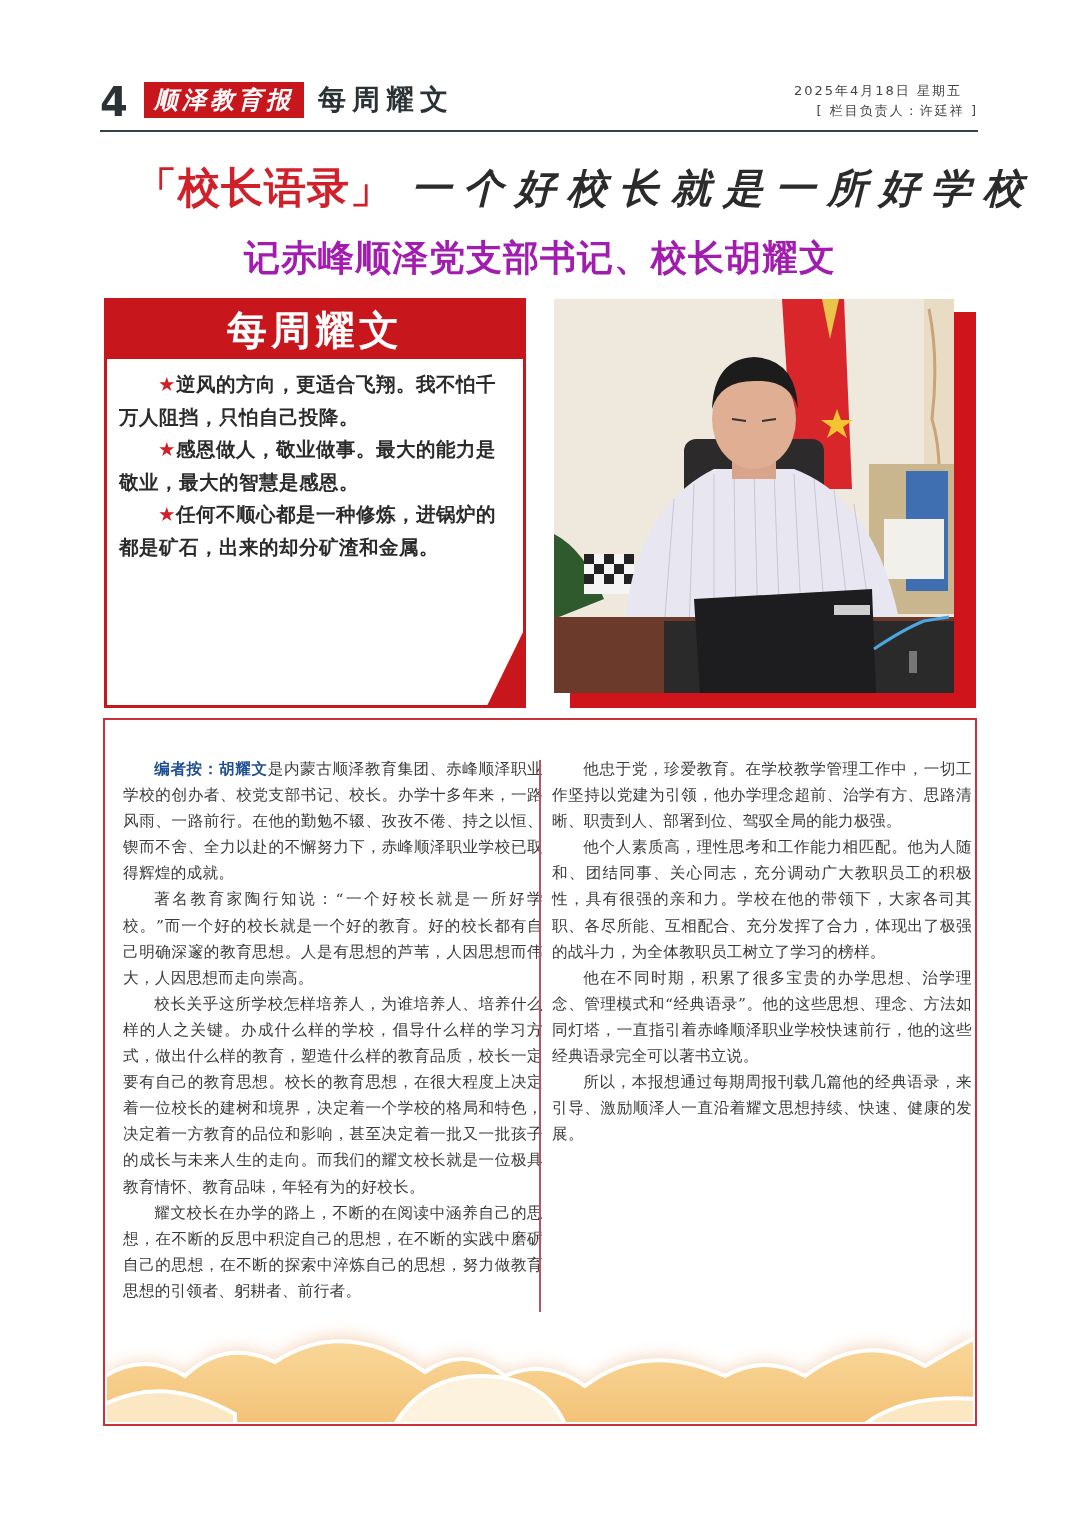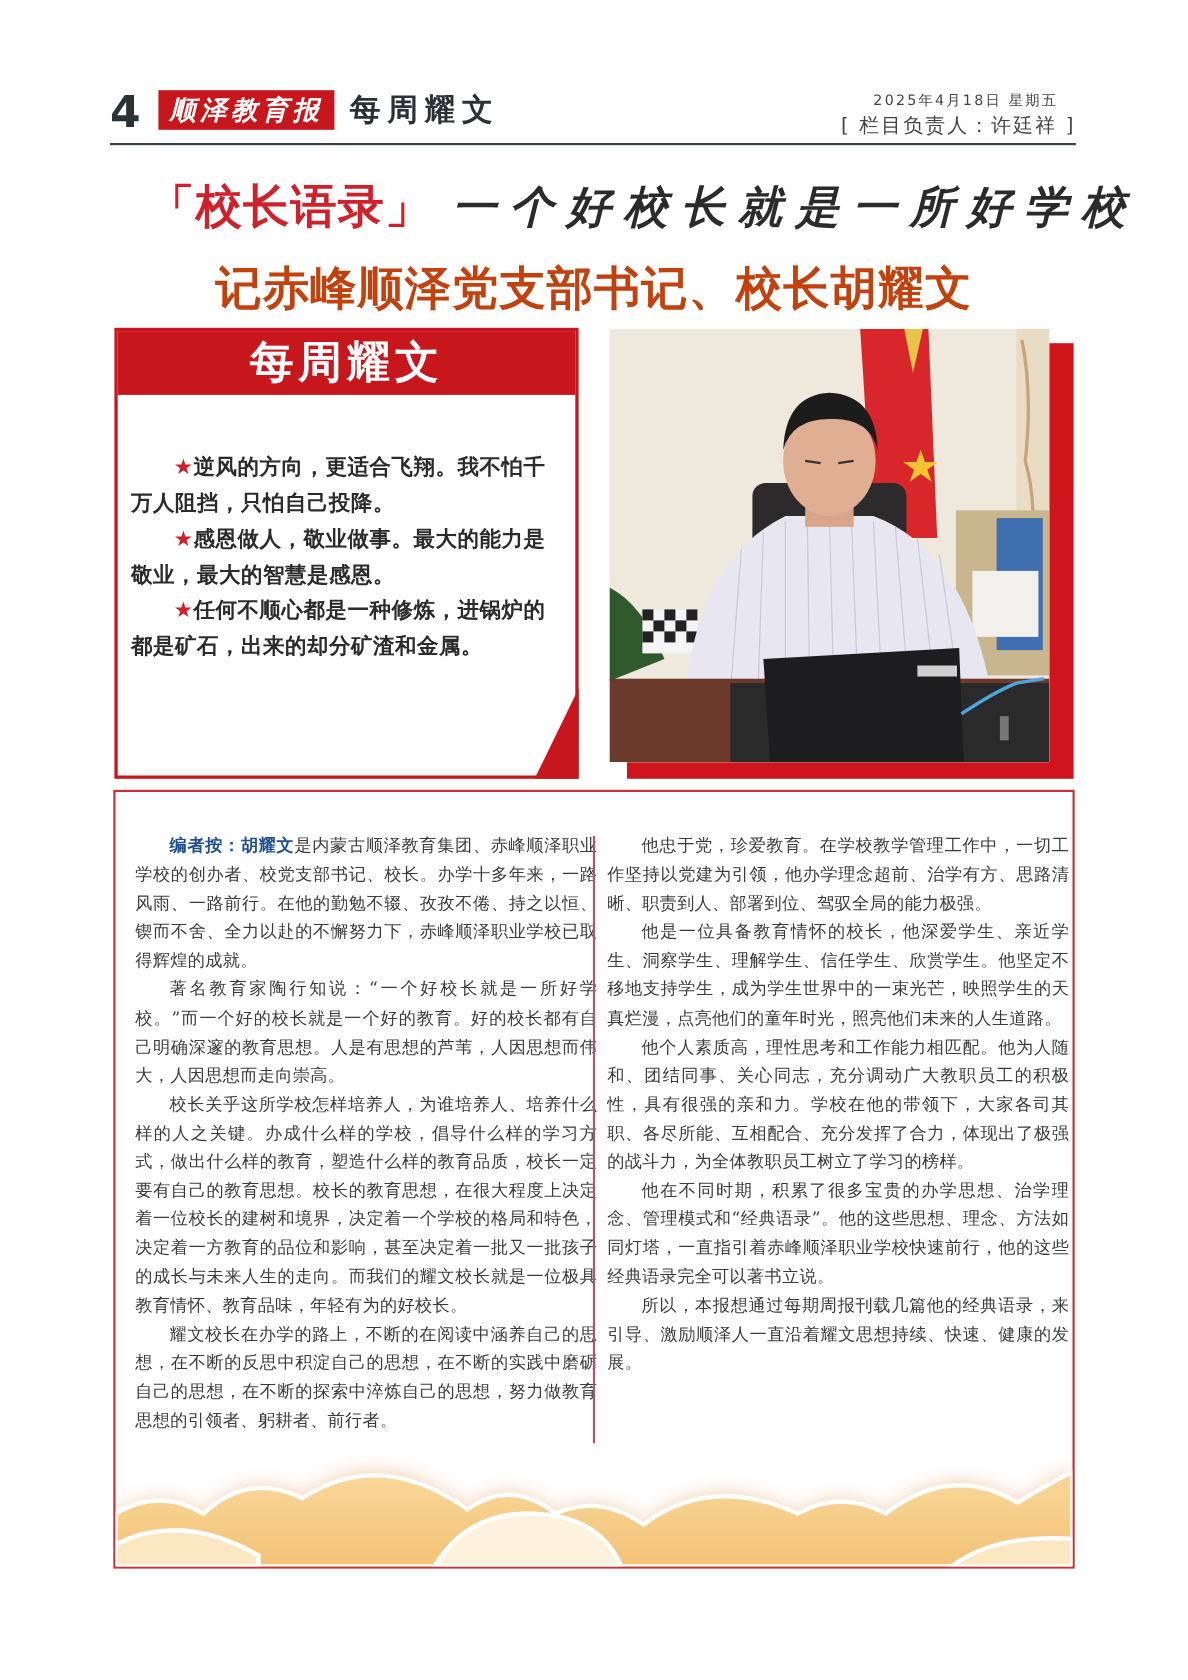--- a/index.html
+++ b/index.html
@@ -5,33 +5,33 @@
   * { box-sizing: border-box; margin: 0; padding: 0; }
   html, body { width: 1080px; height: 1527px; background: #ffffff; }
   body { position: relative; font-family: "DejaVu Serif", "Liberation Serif", serif; color: #333; overflow: hidden; }
 
   
   .masthead { position: absolute; left: 100px; top: 78px; width: 878px; height: 54px; }
   .page-num { position: absolute; left: 0; top: 2px; font-family: "DejaVu Sans", "Liberation Sans", sans-serif; font-weight: bold; font-size: 40px; color: #2a3236; line-height: 44px; }
   .paper-name { position: absolute; left: 44px; top: 4px; width: 160px; height: 36px; background: #c8161d; color: #fff; font-family: "DejaVu Serif", serif; font-style: italic; font-weight: bold; font-size: 24px; line-height: 36px; text-align: center; letter-spacing: 4px; }
   .section-name { position: absolute; left: 218px; top: 4px; font-family: "DejaVu Sans", "Liberation Sans", sans-serif; font-weight: bold; font-size: 28px; line-height: 36px; color: #2a3236; letter-spacing: 6px; }
   .date-line { position: absolute; right: 16px; top: 4px; font-family: "DejaVu Sans", "Liberation Sans", sans-serif; font-size: 13px; color: #444; letter-spacing: 2px; text-align: left; }
-  .editor-line { position: absolute; right: 0; top: 24px; font-family: "DejaVu Sans", "Liberation Sans", sans-serif; font-size: 18px; color: #444; letter-spacing: 2px; text-align: right; }
+  .editor-line { position: absolute; right: 0; top: 24px; font-family: "DejaVu Sans", "Liberation Sans", sans-serif; font-size: 13px; color: #444; letter-spacing: 2px; text-align: right; }
   .masthead-rule { position: absolute; left: 0; top: 52px; width: 878px; height: 2px; background: #3a4145; }
 
   
   .headline { position: absolute; left: 135px; top: 160px; width: 840px; height: 60px; white-space: nowrap; }
   .headline-tag { font-family: "DejaVu Sans", "Liberation Sans", sans-serif; font-weight: bold; font-size: 42px; color: #d0202a; letter-spacing: 1px; vertical-align: middle; text-align: right; }
   .headline-main { font-family: "DejaVu Serif", "Liberation Serif", serif; font-style: italic; font-weight: bold; font-size: 40px; color: #2b2b2b; letter-spacing: 12px; margin-left: 18px; vertical-align: middle; text-align: right; }
-  .subheadline { position: absolute; left: 0; top: 234px; width: 1080px; text-align: center; font-family: "DejaVu Sans", "Liberation Sans", sans-serif; font-weight: bold; font-size: 42px; color: #c2410c; letter-spacing: 1px; }
+  .subheadline { position: absolute; left: 0; top: 234px; width: 1080px; text-align: center; font-family: "DejaVu Sans", "Liberation Sans", sans-serif; font-weight: bold; font-size: 36px; color: #a21caf; letter-spacing: 1px; }
 
   
   .quote-box { position: absolute; left: 104px; top: 298px; width: 422px; height: 410px; border: 3px solid #c8161d; background: #fff; }
   .quote-head { height: 58px; background: #c8161d; color: #fff; text-align: center; font-family: "DejaVu Sans", "Liberation Sans", sans-serif; font-weight: bold; font-size: 40px; line-height: 58px; letter-spacing: 4px; }
-  .quote-list { padding: 10px 8px 0 12px; margin-top: 40px; }
+  .quote-list { padding: 10px 8px 0 12px; }
   .quote-item { font-family: "DejaVu Sans", "Liberation Sans", sans-serif; font-weight: bold; font-size: 19.5px; line-height: 32.6px; color: #2b2b2b; text-indent: 2em; letter-spacing: 0.5px; }
   .quote-item .star { color: #d0202a; }
   .quote-corner { position: absolute; right: -3px; bottom: -3px; width: 0; height: 0; border-left: 40px solid transparent; border-bottom: 82px solid #c8161d; }
 
   
   .photo-shadow { position: absolute; left: 570px; top: 312px; width: 406px; height: 396px; background: #d0141c; }
   .photo { position: absolute; left: 554px; top: 299px; width: 400px; height: 394px; overflow: hidden; background: #efe8dc; }
 
   
   .article-frame { position: absolute; left: 103px; top: 718px; width: 874px; height: 708px; border: 2px solid #c8323a; background: #fff; overflow: hidden; }
@@ -135,21 +135,20 @@
 <div class="article-frame">
   <div class="col col-left">
     <p><span class="lead-label">编者按：</span><span class="lead-label">胡耀文</span><span>是内蒙古顺泽教育集团、赤峰顺泽职业学校的创办者、校党支部书记、校长。办学十多年来，一路风雨、一路前行。在他的勤勉不辍、孜孜不倦、持之以恒、锲而不舍、全力以赴的不懈努力下，赤峰顺泽职业学校已取得辉煌的成就。</span></p>
     <p>著名教育家陶行知说：“一个好校长就是一所好学校。”而一个好的校长就是一个好的教育。好的校长都有自己明确深邃的教育思想。人是有思想的芦苇，人因思想而伟大，人因思想而走向崇高。</p>
     <p>校长关乎这所学校怎样培养人，为谁培养人、培养什么样的人之关键。办成什么样的学校，倡导什么样的学习方式，做出什么样的教育，塑造什么样的教育品质，校长一定要有自己的教育思想。校长的教育思想，在很大程度上决定着一位校长的建树和境界，决定着一个学校的格局和特色，决定着一方教育的品位和影响，甚至决定着一批又一批孩子的成长与未来人生的走向。而我们的耀文校长就是一位极具教育情怀、教育品味，年轻有为的好校长。</p>
     <p>耀文校长在办学的路上，不断的在阅读中涵养自己的思想，在不断的反思中积淀自己的思想，在不断的实践中磨砺自己的思想，在不断的探索中淬炼自己的思想，努力做教育思想的引领者、躬耕者、前行者。</p>
   </div>
   <div class="col-divider"></div>
   <div class="col col-right">
     <p>他忠于党，珍爱教育。在学校教学管理工作中，一切工作坚持以党建为引领，他办学理念超前、治学有方、思路清晰、职责到人、部署到位、驾驭全局的能力极强。</p>
-    <p>他是一位具备教育情怀的校长，他深爱学生、亲近学生、洞察学生、理解学生、信任学生、欣赏学生。他坚定不移地支持学生，成为学生世界中的一束光芒，映照学生的天真烂漫，点亮他们的童年时光，照亮他们未来的人生道路。</p>
     <p>他个人素质高，理性思考和工作能力相匹配。他为人随和、团结同事、关心同志，充分调动广大教职员工的积极性，具有很强的亲和力。学校在他的带领下，大家各司其职、各尽所能、互相配合、充分发挥了合力，体现出了极强的战斗力，为全体教职员工树立了学习的榜样。</p>
     <p>他在不同时期，积累了很多宝贵的办学思想、治学理念、管理模式和“经典语录”。他的这些思想、理念、方法如同灯塔，一直指引着赤峰顺泽职业学校快速前行，他的这些经典语录完全可以著书立说。</p>
     <p>所以，本报想通过每期周报刊载几篇他的经典语录，来引导、激励顺泽人一直沿着耀文思想持续、快速、健康的发展。</p>
   </div>
 
   <svg class="clouds" viewBox="0 0 870 110" preserveAspectRatio="none" xmlns="http://www.w3.org/2000/svg">
     <defs>
       <linearGradient id="cg" x1="0" y1="0" x2="0" y2="1">
         <stop offset="0" stop-color="#f9d89a"></stop>
         <stop offset="1" stop-color="#f3c277"></stop>

